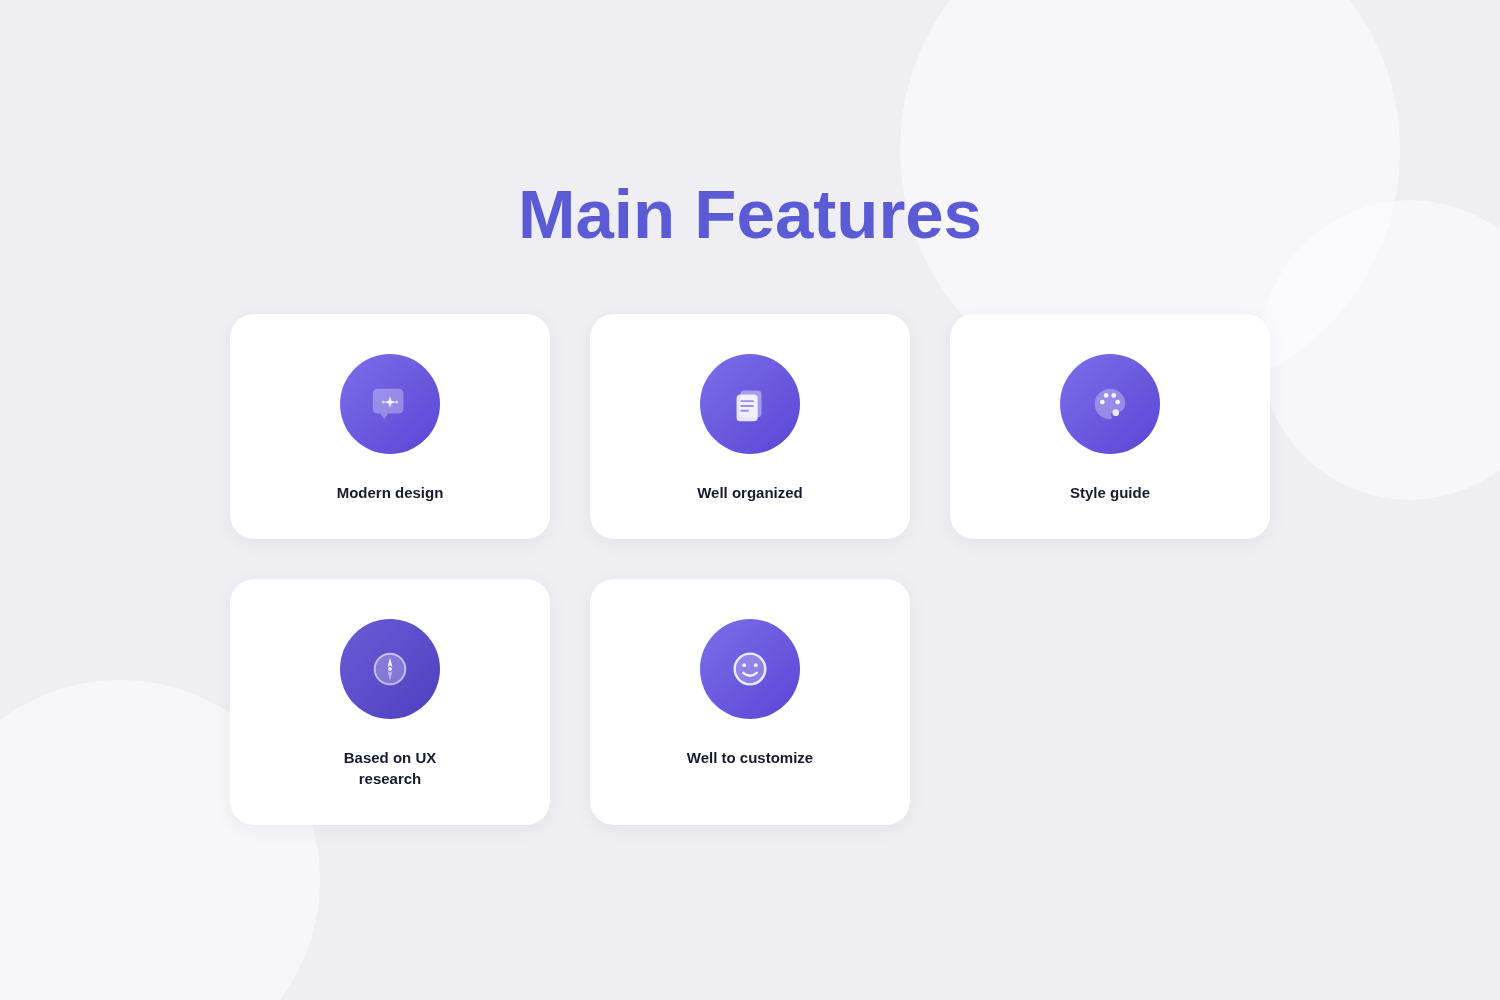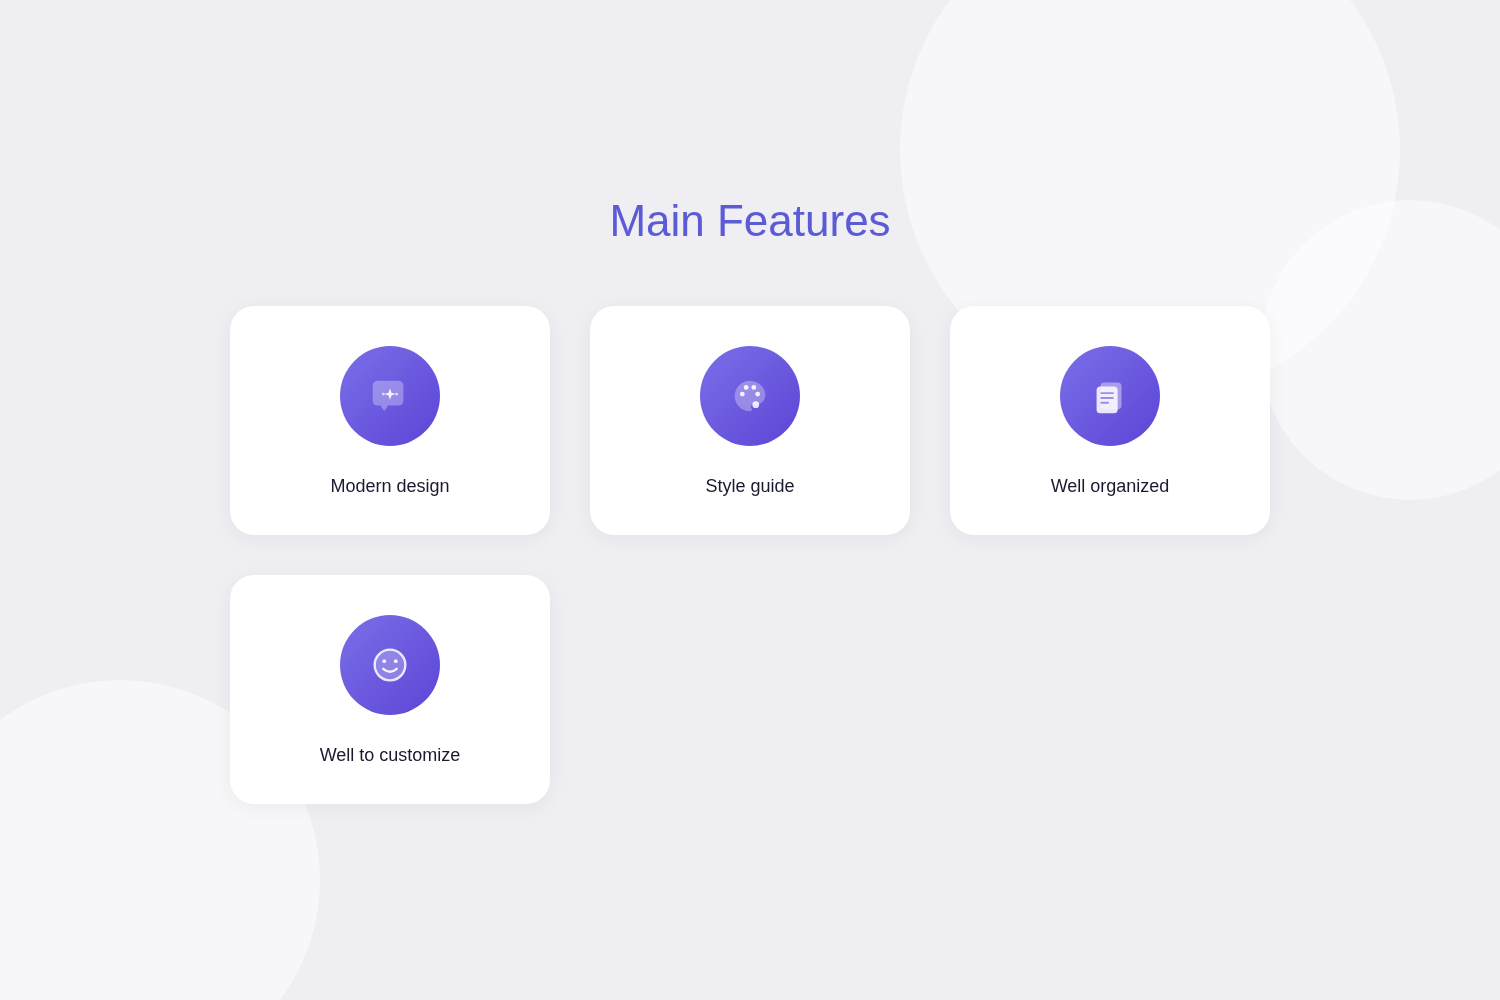--- a/index.html
+++ b/index.html
@@ -44,22 +44,22 @@
     }
 
     .bg-blob-3 {
       width: 300px;
       height: 300px;
       top: 200px;
       right: -60px;
     }
 
     .page-title {
-      font-size: 44px;
-      font-weight: 400;
+      font-size: 69px;
+      font-weight: 700;
       color: #5b5bd6;
       margin-bottom: 60px;
       text-align: left;
       z-index: 1;
     }
 
     .features-grid {
       display: grid;
       grid-template-columns: repeat(3, 320px);
       grid-template-rows: repeat(2, auto);
@@ -88,22 +88,22 @@
       flex-shrink: 0;
     }
 
     .icon-circle svg {
       width: 46px;
       height: 46px;
       fill: rgba(255,255,255,0.85);
     }
 
     .feature-label {
-      font-size: 18px;
-      font-weight: 400;
+      font-size: 15px;
+      font-weight: 700;
       color: #1a1a2e;
       text-align: center;
       line-height: 1.4;
     }
 
     .gradient-1 {
       background: linear-gradient(135deg, #7b6fe8 0%, #5b45d6 100%);
     }
     .gradient-2 {
       background: linear-gradient(135deg, #6a5bd6 0%, #4e3fbf 100%);
@@ -133,45 +133,57 @@
       </svg>
     </div>
     <span class="feature-label">Modern design</span>
   </div>
 
 
   <div class="feature-card">
     <div class="icon-circle gradient-1">
 
       <svg viewBox="0 0 48 48" xmlns="http://www.w3.org/2000/svg">
+        <rect x="14" y="10" width="22" height="28" rx="4" ry="4" fill="rgba(255,255,255,0.4)"></rect>
+        <rect x="10" y="14" width="22" height="28" rx="4" ry="4" fill="rgba(255,255,255,0.85)"></rect>
+        <line x1="15" y1="21" x2="27" y2="21" stroke="rgba(120,100,220,0.7)" stroke-width="2" stroke-linecap="round"></line>
+        <line x1="15" y1="26" x2="27" y2="26" stroke="rgba(120,100,220,0.7)" stroke-width="2" stroke-linecap="round"></line>
+        <line x1="15" y1="31" x2="22" y2="31" stroke="rgba(120,100,220,0.7)" stroke-width="2" stroke-linecap="round"></line>
+      </svg>
+    </div>
+    <span class="feature-label">Well organized</span>
+  </div>
+
+  <div class="feature-card">
+    <div class="icon-circle gradient-1">
+
+      <svg viewBox="0 0 48 48" xmlns="http://www.w3.org/2000/svg">
         <path d="M24 8 C15.2 8 8 15.2 8 24 C8 32.8 15.2 40 24 40 C25.1 40 26 39.1 26 38 C26 37.5 25.8 37 25.4 36.6 C25 36.2 24.8 35.7 24.8 35.2 C24.8 34.1 25.7 33.2 26.8 33.2 L30 33.2 C35.5 33.2 40 28.7 40 23.2 C40 14.8 32.8 8 24 8Z" fill="rgba(255,255,255,0.3)"></path>
         <circle cx="16" cy="22" r="2.5" fill="rgba(255,255,255,0.9)"></circle>
         <circle cx="20" cy="15" r="2.5" fill="rgba(255,255,255,0.9)"></circle>
         <circle cx="28" cy="15" r="2.5" fill="rgba(255,255,255,0.9)"></circle>
         <circle cx="32" cy="22" r="2.5" fill="rgba(255,255,255,0.9)"></circle>
         <circle cx="30" cy="33" r="3.5" fill="rgba(255,255,255,0.85)"></circle>
       </svg>
     </div>
     <span class="feature-label">Style guide</span>
   </div>
 
   <div class="feature-card">
-    <div class="icon-circle gradient-1">
+    <div class="icon-circle gradient-2">
 
       <svg viewBox="0 0 48 48" xmlns="http://www.w3.org/2000/svg">
-        <rect x="14" y="10" width="22" height="28" rx="4" ry="4" fill="rgba(255,255,255,0.4)"></rect>
-        <rect x="10" y="14" width="22" height="28" rx="4" ry="4" fill="rgba(255,255,255,0.85)"></rect>
-        <line x1="15" y1="21" x2="27" y2="21" stroke="rgba(120,100,220,0.7)" stroke-width="2" stroke-linecap="round"></line>
-        <line x1="15" y1="26" x2="27" y2="26" stroke="rgba(120,100,220,0.7)" stroke-width="2" stroke-linecap="round"></line>
-        <line x1="15" y1="31" x2="22" y2="31" stroke="rgba(120,100,220,0.7)" stroke-width="2" stroke-linecap="round"></line>
+        <circle cx="24" cy="24" r="16" fill="rgba(255,255,255,0.25)" stroke="rgba(255,255,255,0.6)" stroke-width="2"></circle>
+        <circle cx="24" cy="24" r="2" fill="rgba(255,255,255,0.9)"></circle>
+        <polygon points="24,12 26.5,22 24,20 21.5,22" fill="rgba(255,255,255,0.9)"></polygon>
+        <polygon points="24,36 21.5,26 24,28 26.5,26" fill="rgba(255,255,255,0.5)"></polygon>
       </svg>
     </div>
-    <span class="feature-label">Well organized</span>
+    <span class="feature-label">Based  on UX<br>research</span>
   </div>
-
 
   <div class="feature-card">
     <div class="icon-circle gradient-1">
 
       <svg viewBox="0 0 48 48" xmlns="http://www.w3.org/2000/svg">
         <circle cx="24" cy="24" r="16" fill="rgba(255,255,255,0.25)" stroke="rgba(255,255,255,0.85)" stroke-width="2.5"></circle>
         <circle cx="18" cy="20" r="2" fill="rgba(255,255,255,0.9)"></circle>
         <circle cx="30" cy="20" r="2" fill="rgba(255,255,255,0.9)"></circle>
         <path d="M17 28 Q24 34 31 28" stroke="rgba(255,255,255,0.9)" stroke-width="2.5" stroke-linecap="round" fill="none"></path>
       </svg>

